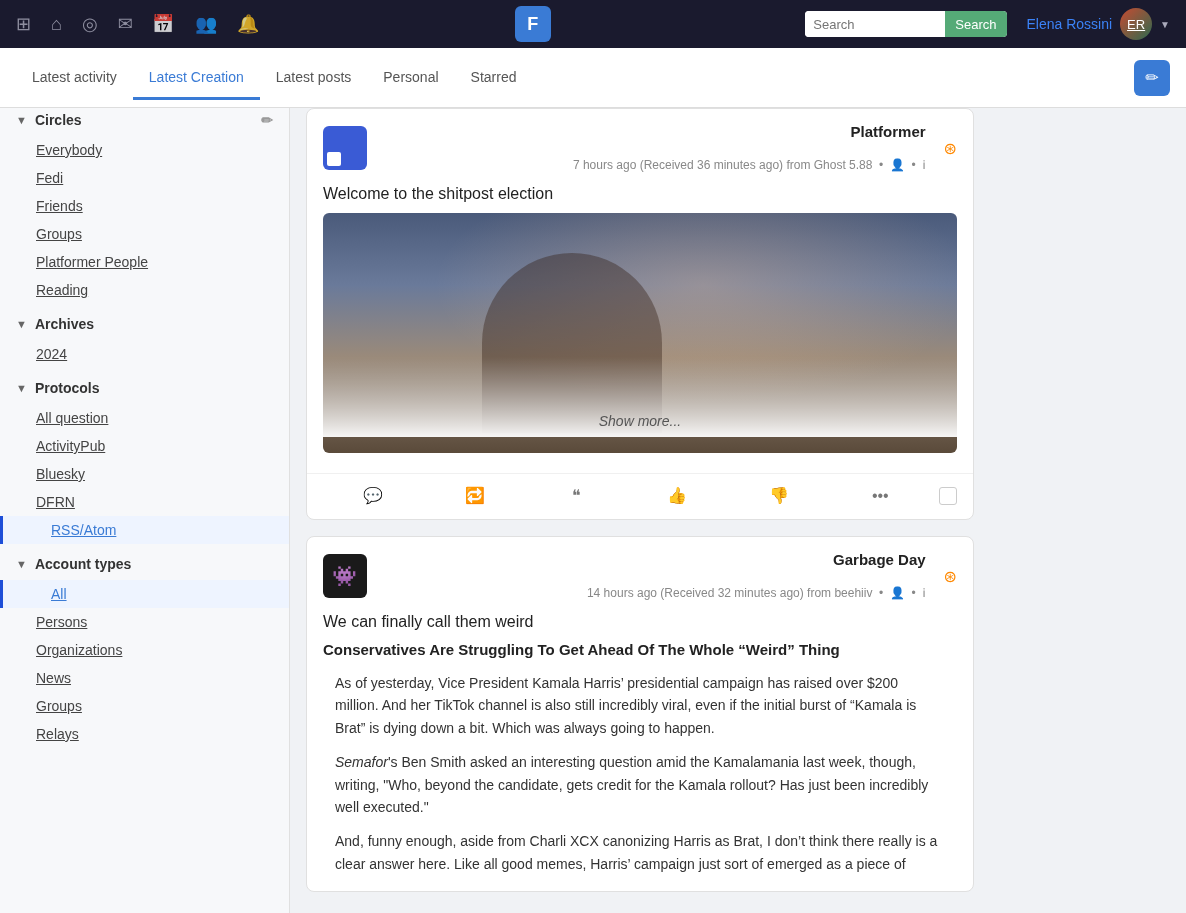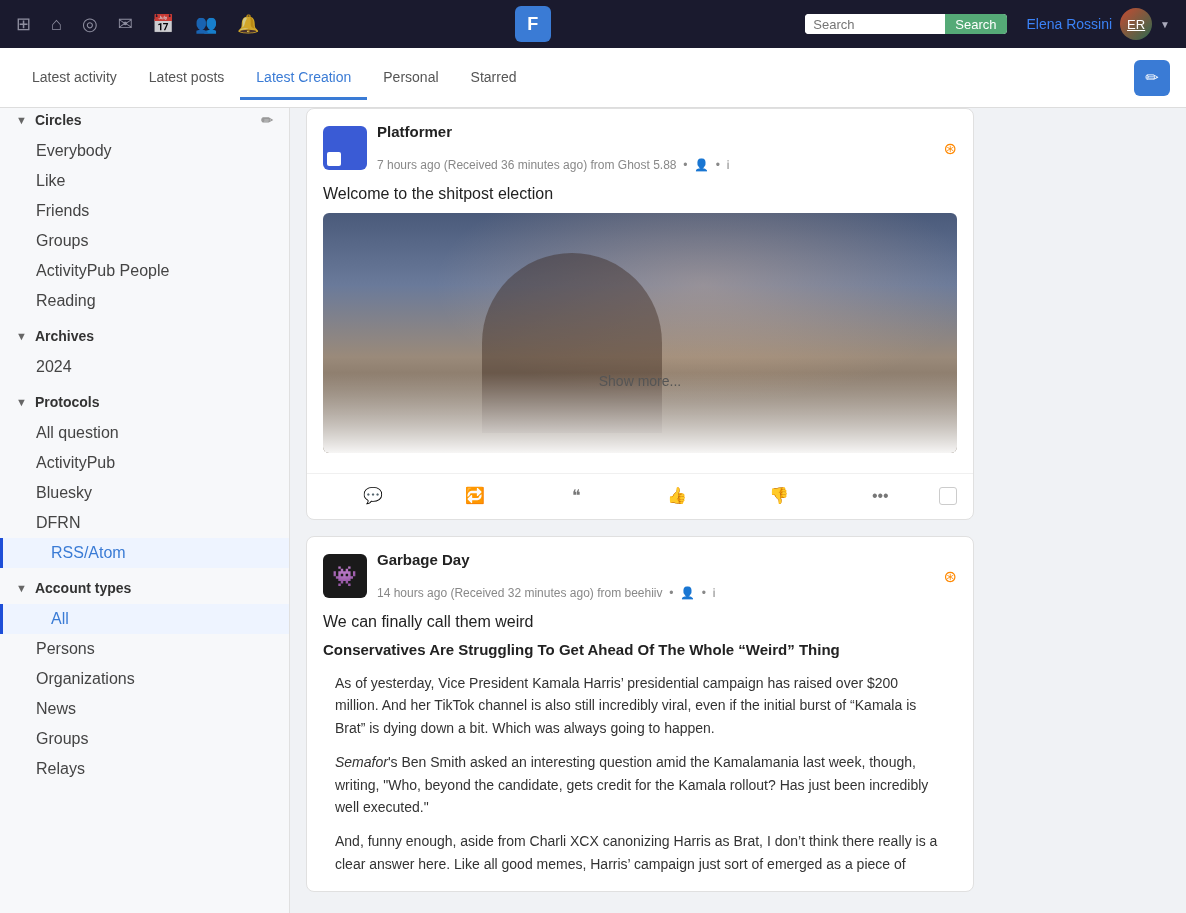--- a/index.html
+++ b/index.html
@@ -28,21 +28,21 @@
       font-weight: bold;
       font-size: 18px;
     }
     .topnav-spacer { flex: 1; }
     .search-box {
       display: flex;
       align-items: center;
       background: white;
       border-radius: 4px;
       overflow: hidden;
-      height: 20px;
+      height: 26px;
     }
     .search-box input {
       border: none;
       outline: none;
       padding: 0 8px;
       font-size: 13px;
       width: 140px;
       height: 100%;
     }
     .search-box button {
@@ -136,21 +136,22 @@
       font-weight: 600;
       font-size: 14px;
       color: #333;
     }
     .sidebar-section-header .arrow { margin-right: 8px; font-size: 11px; color: #666; }
     .sidebar-section-header .edit-icon { margin-left: auto; color: #999; font-size: 14px; cursor: pointer; }
     .sidebar-item {
       padding: 6px 16px 6px 36px;
       cursor: pointer;
       color: #444;
-      font-size: 16px;
+      font-size: 14px;
+      text-decoration: underline;
     }
     .sidebar-item.active {
       border-left: 3px solid #1d4ed8;
       padding-left: 48px;
       color: #3a7bd5;
       background: #eef4ff;
     }
 
     
     .main {
@@ -165,21 +166,22 @@
       background: white;
       border-radius: 8px;
       border: 1px solid #e0e0e0;
       margin-bottom: 16px;
       overflow: hidden;
     }
     .card-header {
       display: flex;
       align-items: center;
       padding: 14px 16px 8px;
-      gap: 10px;
+      gap: 18px;
+      text-align: right;
     }
     .platformer-logo {
       background: #3a5bd5;
       width: 44px; height: 44px;
       border-radius: 6px;
       display: flex; align-items: center; justify-content: center;
       font-size: 22px;
       font-weight: bold;
       color: white;
       position: relative;
@@ -207,25 +209,26 @@
     .card-headline { font-size: 16px; font-weight: 500; color: #222; margin-bottom: 10px; }
     .card-image-wrapper {
       position: relative;
       margin: 0 0 8px;
       border-radius: 6px;
       overflow: hidden;
       max-height: 240px;
     }
     .card-image-overlay {
       position: absolute;
-      bottom: 0; left: 0; right: 0;
+      bottom: 16px; left: 0; right: 0;
       height: 80px;
       background: linear-gradient(to bottom, transparent, rgba(255,255,255,0.95));
-      display: flex; align-items: flex-start; justify-content: center;
+      display: flex; align-items: flex-end; justify-content: center;
       padding-bottom: 8px;
+      font-style: italic;
     }
     .show-more {
       color: #555;
       font-size: 14px;
       cursor: pointer;
     }
     .card-actions {
       display: flex;
       align-items: center;
       padding: 8px 16px 10px;
@@ -295,42 +298,42 @@
     <span class="user-name">Elena Rossini</span>
     <div class="user-avatar">
       <span>ER</span>
     </div>
     <span style="color:#aab; font-size:10px;">▼</span>
   </div>
 </nav>
 
 <div class="subnav">
   <div class="subnav-tab">Latest activity</div>
+  <div class="subnav-tab active">Latest Creation</div>
   <div class="subnav-tab">Latest posts</div>
-  <div class="subnav-tab active">Latest Creation</div>
   <div class="subnav-tab">Personal</div>
   <div class="subnav-tab">Starred</div>
   <div class="subnav-edit">✏</div>
 </div>
 
 <div class="layout">
 
   <aside class="sidebar">
 
     <div class="sidebar-section">
       <div class="sidebar-section-header">
         <span class="arrow">▼</span>
         <span>Circles</span>
         <span class="edit-icon">✏</span>
       </div>
       <div class="sidebar-item">Everybody</div>
-      <div class="sidebar-item">Like</div>
+      <div class="sidebar-item">Fedi</div>
       <div class="sidebar-item">Friends</div>
       <div class="sidebar-item">Groups</div>
-      <div class="sidebar-item">ActivityPub People</div>
+      <div class="sidebar-item">Platformer People</div>
       <div class="sidebar-item">Reading</div>
     </div>
 
     <div class="sidebar-section">
       <div class="sidebar-section-header">
         <span class="arrow">▼</span>
         <span>Archives</span>
       </div>
       <div class="sidebar-item">2024</div>
     </div>

